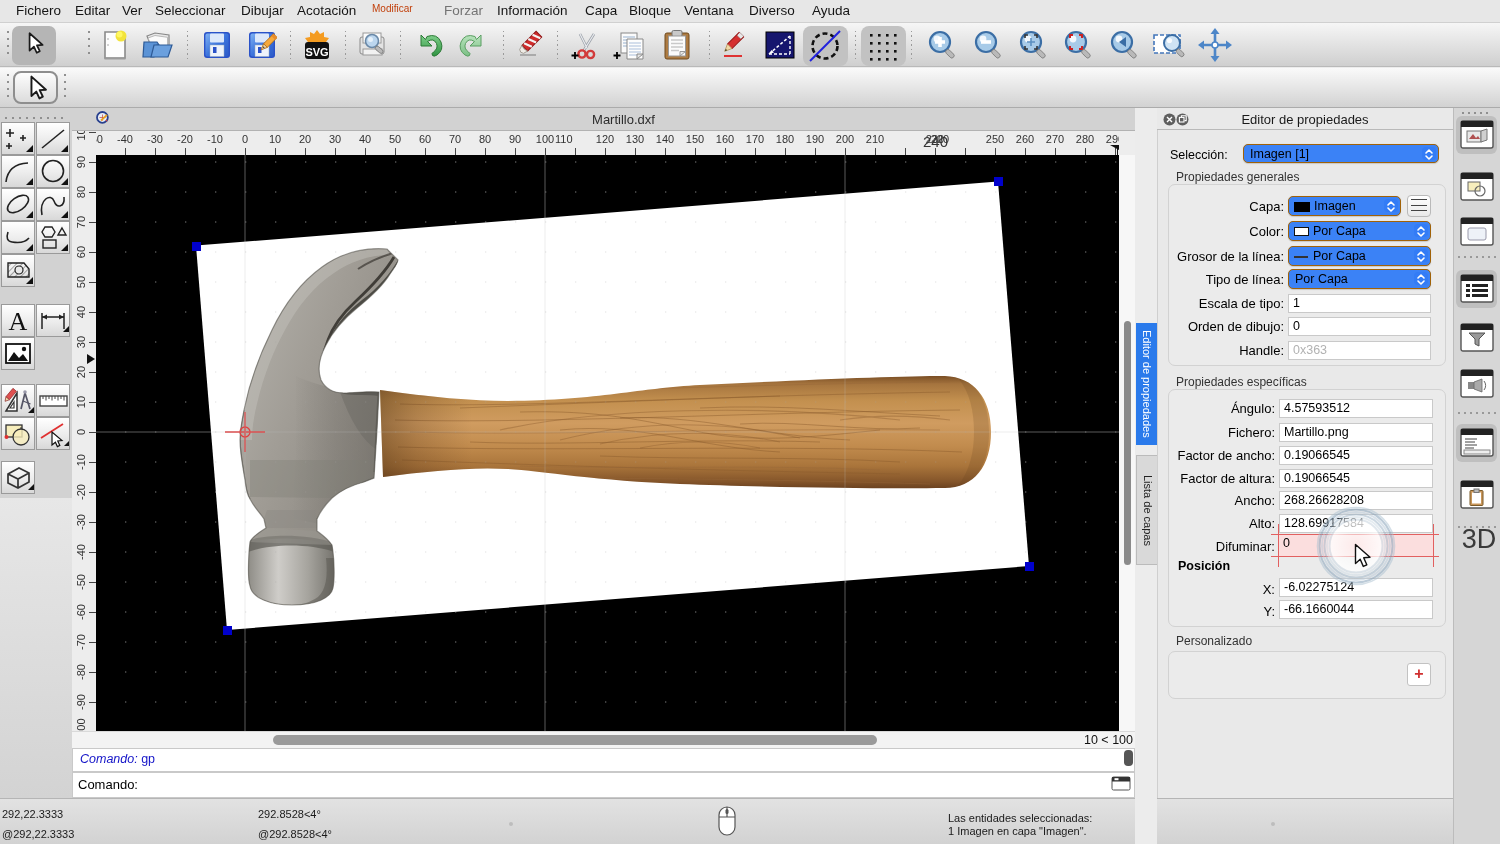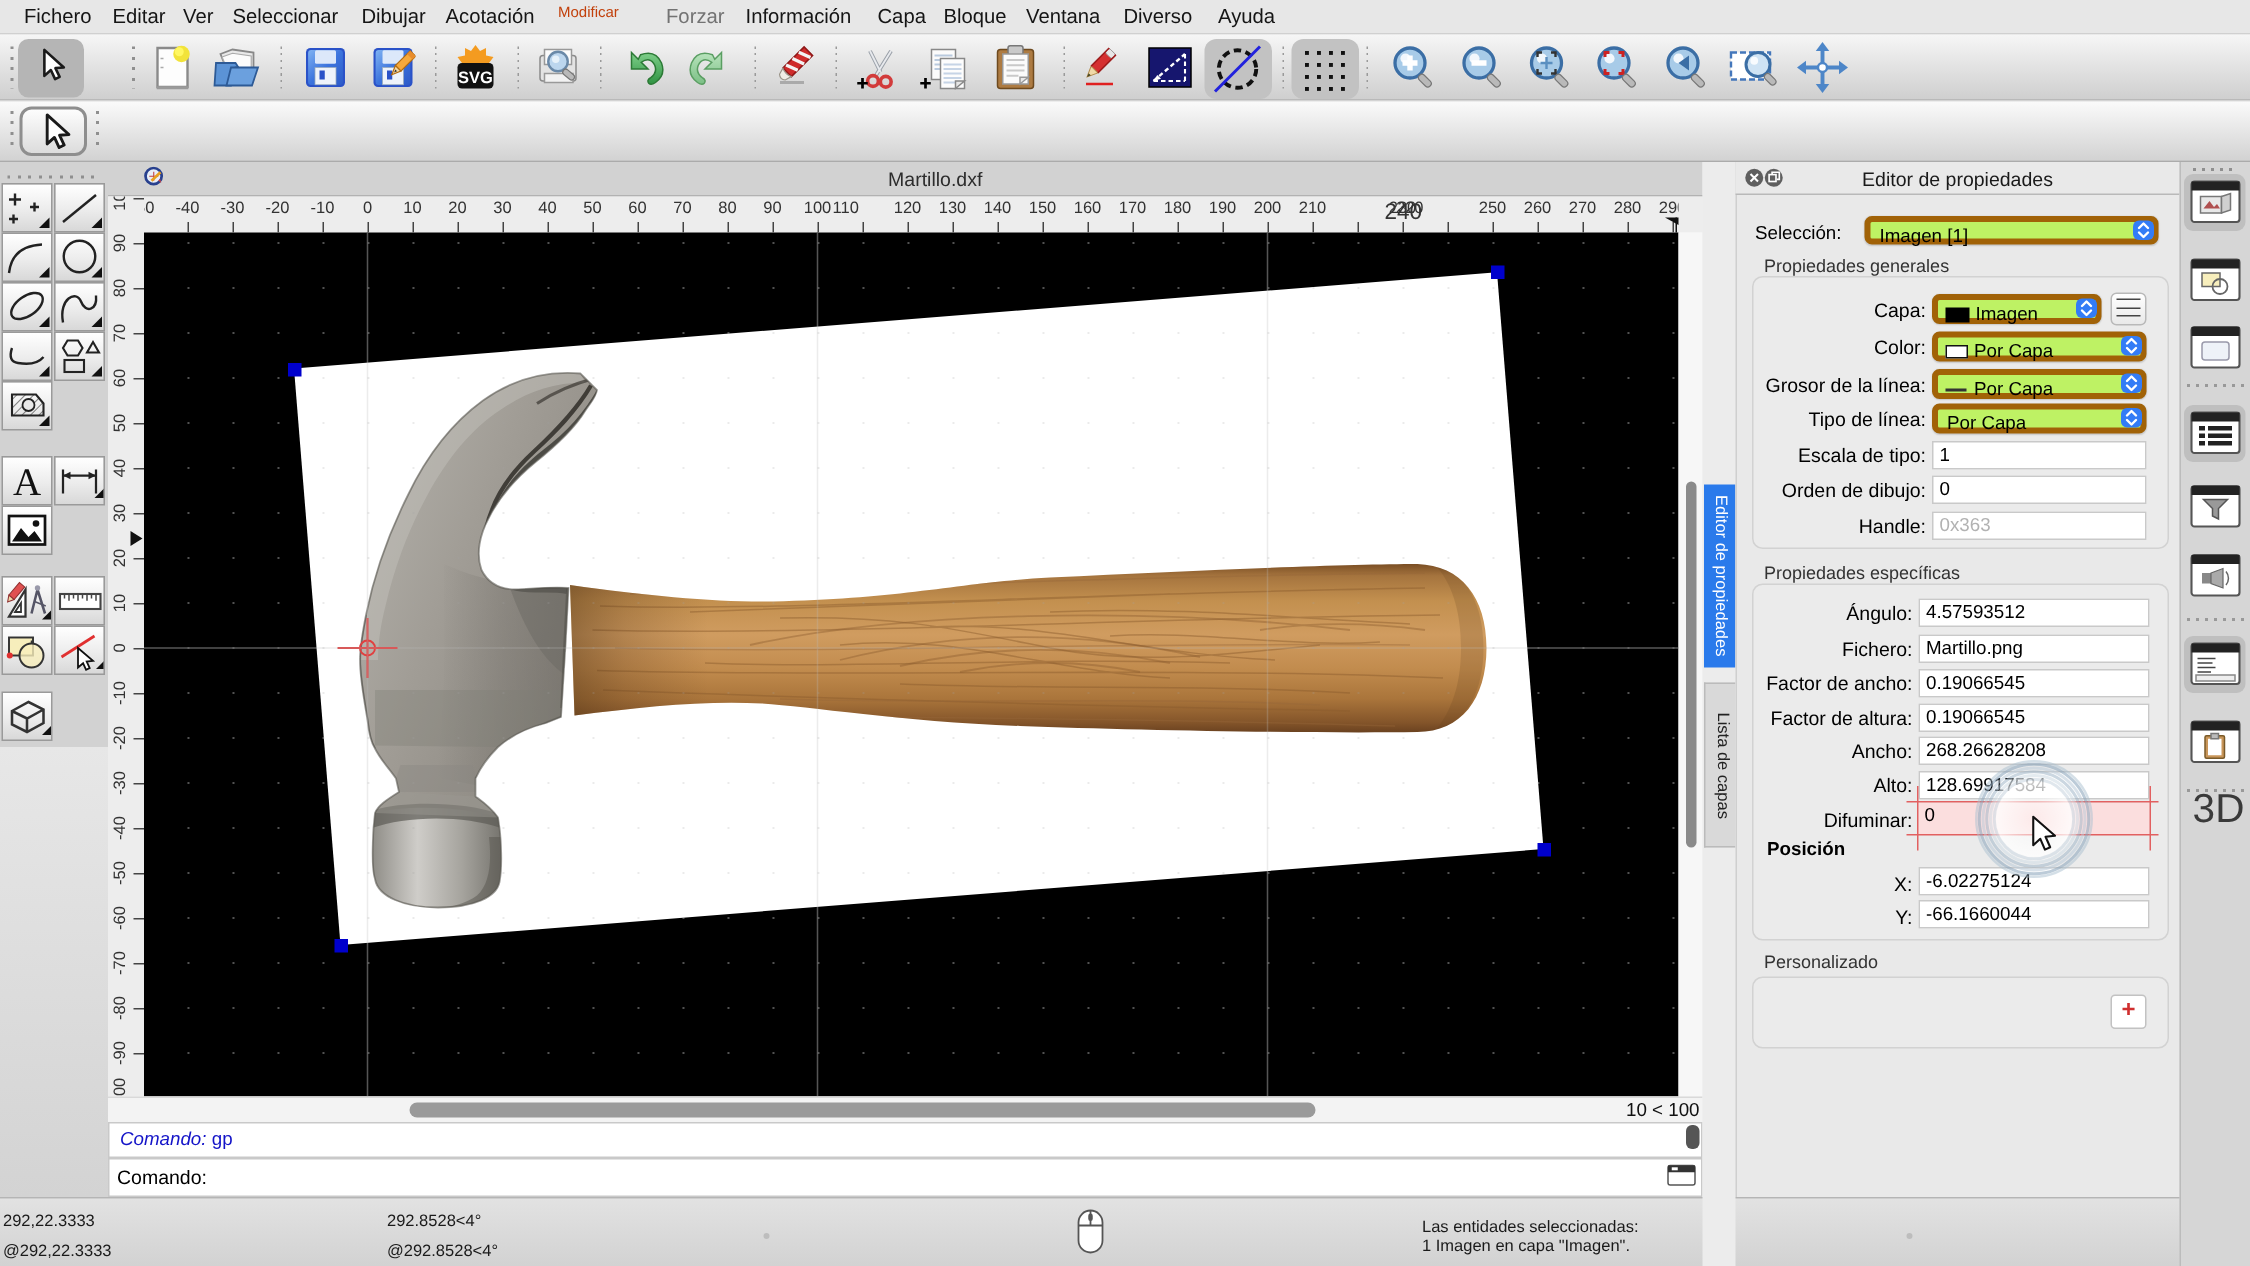--- a/index.html
+++ b/index.html
@@ -2,21 +2,21 @@
 <html><head><meta charset="utf-8"><style>
 *{margin:0;padding:0;box-sizing:border-box}
 html,body{width:1500px;height:844px;overflow:hidden;font-family:"Liberation Sans",sans-serif;background:#ececec}
 .vsep{position:absolute;top:31px;height:28px;width:1px;
  background-image:repeating-linear-gradient(#9a9a9a 0 1.5px,transparent 1.5px 4.5px)}
 .cell{position:absolute;width:34px;height:33px;background:linear-gradient(#ffffff,#ececec 55%,#d8d8d8);border:1px solid #9a9a9a}
 .cell svg{position:absolute;left:0;top:0}
 .ftxt{position:absolute;font-size:12.5px;color:#000;white-space:nowrap}
 .rlab{position:absolute;font-size:12.5px;color:#000;white-space:nowrap;text-align:right}
 .inp{position:absolute;background:#fff;border:1px solid #c9c9c9;font-size:12.5px;color:#000;line-height:17px;padding-left:4px;white-space:nowrap;overflow:hidden}
-.dd{position:absolute;background:#bef264;border:4px solid #a16207;border-radius:5px;font-size:12.5px;color:#000;box-shadow:0 0.5px 1px rgba(0,0,0,0.15)}
+.dd{position:absolute;background:#3b82f6;border:1px solid #a16207;border-radius:5px;font-size:12.5px;color:#000;box-shadow:0 0.5px 1px rgba(0,0,0,0.15)}
 .step{position:absolute;background:#337cf6;border-radius:4px;width:14px;height:13px}
 </style></head><body>
 <div style="position:absolute;left:0px;top:0px;width:1500px;height:23px;background:#e7e7e7;border-bottom:1px solid #d0d0d0;"></div>
 <div style="position:absolute;left:16px;top:3px;font-size:13.5px;color:#151515;">Fichero</div>
 <div style="position:absolute;left:75px;top:3px;font-size:13.5px;color:#151515;">Editar</div>
 <div style="position:absolute;left:122px;top:3px;font-size:13.5px;color:#151515;">Ver</div>
 <div style="position:absolute;left:155px;top:3px;font-size:13.5px;color:#151515;">Seleccionar</div>
 <div style="position:absolute;left:241px;top:3px;font-size:13.5px;color:#151515;">Dibujar</div>
 <div style="position:absolute;left:297px;top:3px;font-size:13.5px;color:#151515;">Acotación</div>
 <div style="position:absolute;left:372px;top:3px;font-size:10px;color:#c2410c;">Modificar</div>

